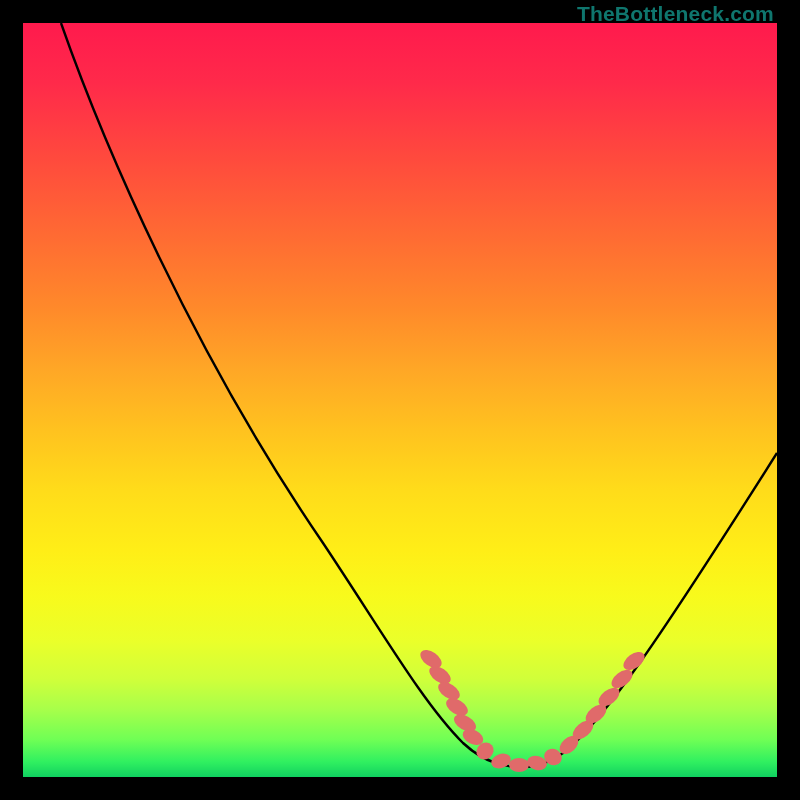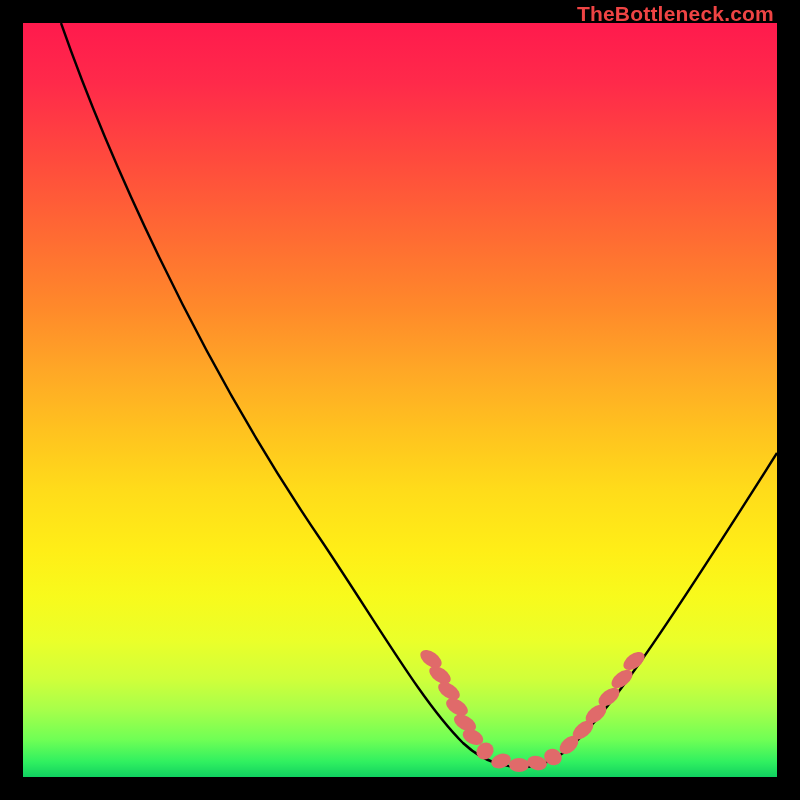--- a/index.html
+++ b/index.html
@@ -40,21 +40,21 @@
       #a8ff4a 91%,
       #70ff55 95%,
       #30f060 98%,
       #10d060 100%
     );
   }
   .watermark {
     position: absolute;
     top: 2px;
     right: 26px;
-    color: #ef4444;
+    color: #0f766e;
     font-size: 21px;
     font-weight: 600;
     letter-spacing: 0.2px;
   }
   svg.curve {
     position: absolute;
     left: 0;
     top: 0;
     width: 754px;
     height: 754px;

